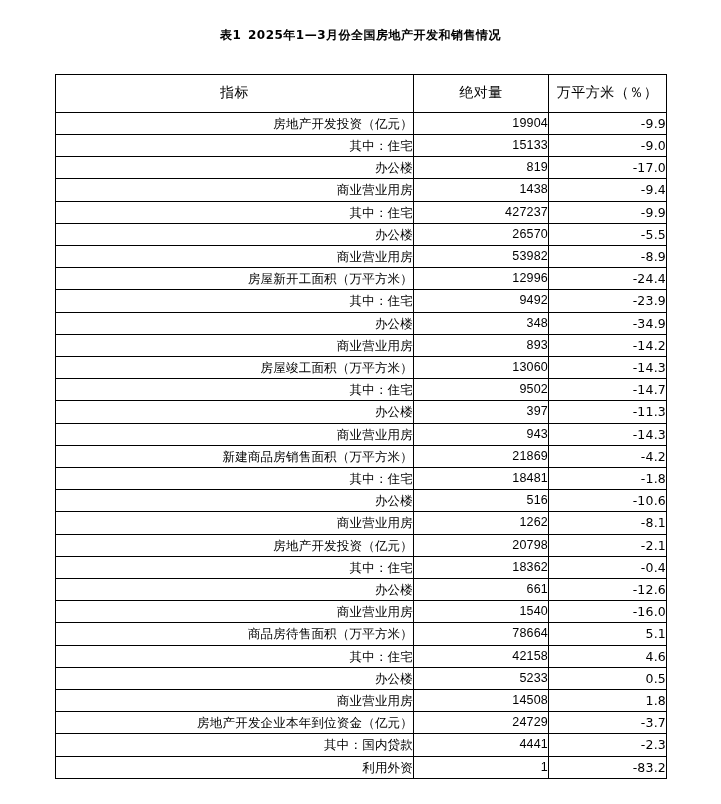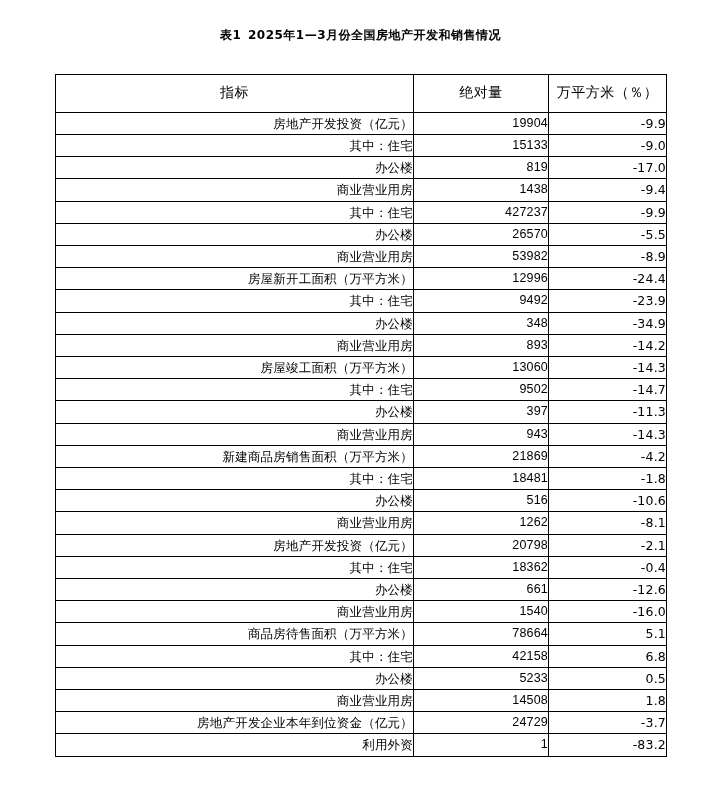--- a/index.html
+++ b/index.html
@@ -224,38 +224,43 @@
             <td class="growth">-16.0</td>
           </tr>
           <tr>
             <td class="label ind0">商品房待售面积（万平方米）</td>
             <td class="num">78664</td>
             <td class="growth">5.1</td>
           </tr>
           <tr>
             <td class="label ind1">其中：住宅</td>
             <td class="num">42158</td>
-            <td class="growth">6.8</td>
+            <td class="growth">4.6</td>
           </tr>
           <tr>
             <td class="label ind2">办公楼</td>
             <td class="num">5233</td>
             <td class="growth">0.5</td>
           </tr>
           <tr>
             <td class="label ind2">商业营业用房</td>
             <td class="num">14508</td>
             <td class="growth">1.8</td>
           </tr>
           <tr>
             <td class="label ind0">房地产开发企业本年到位资金（亿元）</td>
             <td class="num">24729</td>
             <td class="growth">-3.7</td>
           </tr>
           <tr>
+            <td class="label ind1">其中：国内贷款</td>
+            <td class="num">4441</td>
+            <td class="growth">-2.3</td>
+          </tr>
+          <tr>
             <td class="label ind2">利用外资</td>
             <td class="num">1</td>
             <td class="growth">-83.2</td>
           </tr>
         </tbody>
     </table>
   </div>
 
 </div>
 

